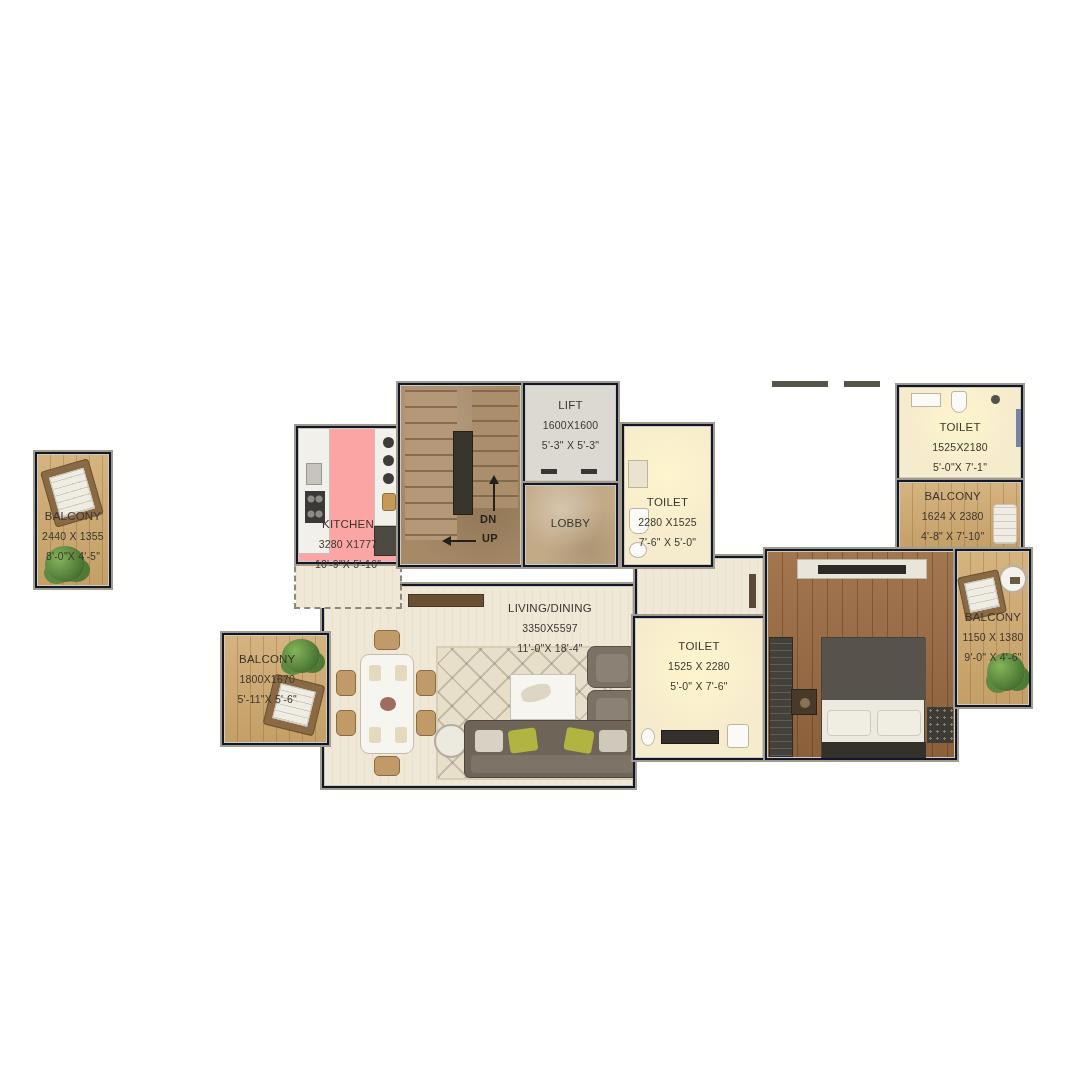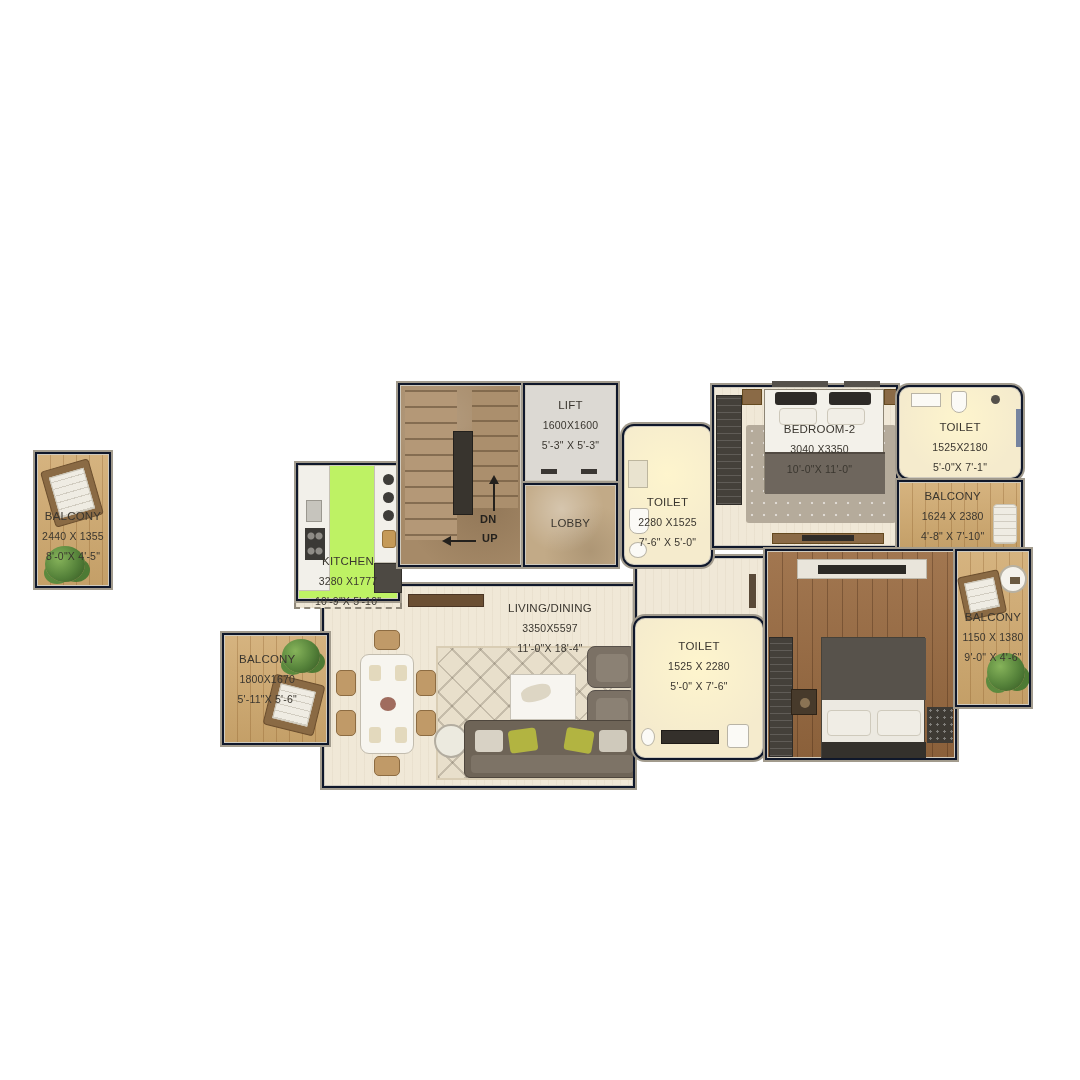--- a/index.html
+++ b/index.html
@@ -3,27 +3,27 @@
 <meta charset="utf-8">
 <style>
   html,body{margin:0;padding:0;background:#ffffff;}
   #canvas{position:relative;width:1080px;height:1080px;background:#ffffff;overflow:hidden;
           font-family:"Liberation Sans", sans-serif;}
   .room{position:absolute;box-sizing:border-box;border:2px solid #0f172a;
         box-shadow:0 0 0 2px #a29b8d, inset 0 0 0 1px #cfcabe;overflow:hidden;}
   .ovis{overflow:visible;}
   .f{position:absolute;box-sizing:border-box;}
   .floor-cream{background:#f0e8d7;background-image:repeating-linear-gradient(90deg,rgba(160,140,110,.08) 0 1px,transparent 1px 8px);}
-  .floor-toilet{background:#f5ebcd;background-image:radial-gradient(circle at 50% 35%,rgba(255,246,205,.9),rgba(0,0,0,0) 70%);border-radius:12px;}
+  .floor-toilet{background:#f5ebcd;background-image:radial-gradient(circle at 50% 35%,rgba(255,246,205,.9),rgba(0,0,0,0) 70%);}
   .wood{background:#d0a96e;background-image:repeating-linear-gradient(90deg,rgba(125,78,28,.28) 0 1px,transparent 1px 13px),linear-gradient(180deg,rgba(255,255,255,.12),rgba(0,0,0,.06));}
   .wood-dark{background:#9a6b41;background-image:repeating-linear-gradient(90deg,rgba(50,25,8,.3) 0 1px,transparent 1px 15px),linear-gradient(180deg,rgba(255,255,255,.08),rgba(0,0,0,.1));}
   .stone{background:#a68a68;background-image:radial-gradient(circle at 30% 20%,rgba(255,255,255,.16),rgba(0,0,0,0) 45%),radial-gradient(circle at 70% 65%,rgba(60,40,20,.2),rgba(0,0,0,0) 55%);}
   .marble{background:#c2aa87;background-image:radial-gradient(ellipse at 40% 30%,rgba(255,255,255,.32),rgba(0,0,0,0) 55%),radial-gradient(ellipse at 72% 82%,rgba(90,70,45,.2),rgba(0,0,0,0) 50%);}
   .lift-floor{background:#dcd9d3;}
-  .aisle{background:#bef264;margin-top:37px;}
+  .aisle{background:#fca5a5;}
   .wardrobe{background:#44403a;background-image:repeating-linear-gradient(0deg,rgba(255,255,255,.15) 0 1px,transparent 1px 7px);border:1px solid #2e2b27;}
   .counter{background:#f2f0ea;border:1px solid #c6c1b5;}
   .chair{background:#c09a68;border:1px solid #8d6c42;border-radius:5px;}
   .plant{border-radius:50%;background:radial-gradient(circle at 35% 35%,#86b35a,#55823a 55%,#3c6128 88%);
          box-shadow:11px 6px 0 -6px #4e7a34,-8px 9px 0 -7px #5c8a3e;}
   .lounge{background:#8a6a44;border:1px solid #6b4e2e;border-radius:4px;}
   .cushion{background:#efece3;border:1px solid #c9c4b6;background-image:repeating-linear-gradient(0deg,rgba(120,110,90,.25) 0 1px,transparent 1px 7px);}
   .lbl{position:absolute;left:50%;transform:translateX(-50%);text-align:center;color:#3a362f;
        font-size:11px;font-weight:500;letter-spacing:.2px;white-space:nowrap;line-height:1.85;}
   .l1{font-size:11.5px;}
@@ -151,40 +151,20 @@
     <div class="f" style="left:4px;top:34px;width:20px;height:28px;background:#e9e3cf;border:1px solid #bdb69e;"></div>
     <div class="f" style="left:5px;top:82px;width:20px;height:26px;background:#fbfaf6;border:1px solid #b9b4a6;border-radius:3px 3px 8px 8px;"></div>
     <div class="f" style="left:5px;top:116px;width:18px;height:16px;background:#fbfaf6;border:1px solid #b9b4a6;border-radius:50%;"></div>
     <div class="lbl" style="top:66px;">
       <div class="l1">TOILET</div>
       <div class="l2">2280 X1525</div>
       <div class="l2">7'-6" X 5'-0"</div>
     </div>
   </div>
 
-  <div class="room floor-cream" style="left:712px;top:385px;width:186px;height:163px;">
-    <div class="f wardrobe" style="left:2px;top:8px;width:26px;height:110px;"></div>
-    <div class="f" style="left:32px;top:38px;width:150px;height:98px;background:#b5ab9b;border-radius:3px;background-image:radial-gradient(rgba(255,255,255,.55) 1px,transparent 1.6px);background-size:12px 12px;"></div>
-    <div class="f" style="left:50px;top:2px;width:120px;height:104px;background:#f3f1ea;border:1px solid #8d8575;">
-      <div class="f" style="left:10px;top:2px;width:42px;height:13px;background:#2d2a27;border-radius:3px;"></div>
-      <div class="f" style="left:64px;top:2px;width:42px;height:13px;background:#2d2a27;border-radius:3px;"></div>
-      <div class="f" style="left:14px;top:18px;width:38px;height:17px;background:#f1eee6;border:1px solid #cdc8ba;border-radius:4px;"></div>
-      <div class="f" style="left:62px;top:18px;width:38px;height:17px;background:#f1eee6;border:1px solid #cdc8ba;border-radius:4px;"></div>
-      <div class="f" style="left:0;top:62px;width:120px;height:42px;background:#6e665d;border-top:2px solid #514a42;"></div>
-    </div>
-    <div class="f" style="left:28px;top:2px;width:20px;height:16px;background:#8a6a46;border:1px solid #64491f;"></div>
-    <div class="f" style="left:170px;top:2px;width:14px;height:16px;background:#8a6a46;border:1px solid #64491f;"></div>
-    <div class="f" style="left:58px;top:146px;width:112px;height:11px;background:#8a6a46;border:1px solid #64491f;"></div>
-    <div class="f" style="left:88px;top:148px;width:52px;height:6px;background:#2f2c28;"></div>
-    <div class="lbl" style="left:58%;top:32px;">
-      <div class="l1">BEDROOM-2</div>
-      <div class="l2">3040 X3350</div>
-      <div class="l2">10'-0"X 11'-0"</div>
-    </div>
-  </div>
 
   <div class="room floor-toilet" style="left:897px;top:385px;width:126px;height:95px;">
     <div class="f" style="left:12px;top:6px;width:30px;height:14px;background:#fbfaf6;border:1px solid #b9b4a6;"></div>
     <div class="f" style="left:52px;top:4px;width:16px;height:22px;background:#fbfaf6;border:1px solid #b9b4a6;border-radius:3px 3px 8px 8px;"></div>
     <div class="f circle" style="left:92px;top:8px;width:9px;height:9px;background:#55514b;"></div>
     <div class="f" style="left:117px;top:22px;width:6px;height:38px;background:#76849f;"></div>
     <div class="lbl" style="top:30px;">
       <div class="l1">TOILET</div>
       <div class="l2">1525X2180</div>
       <div class="l2">5'-0"X 7'-1"</div>

